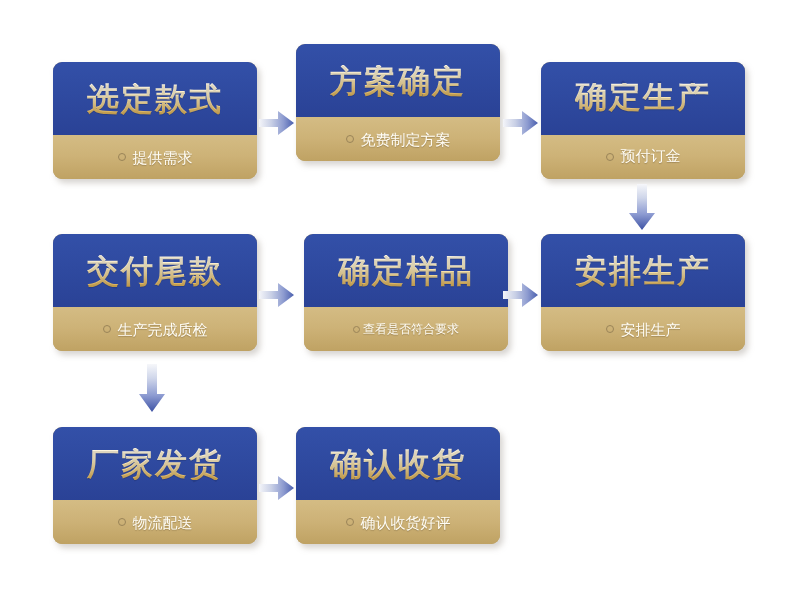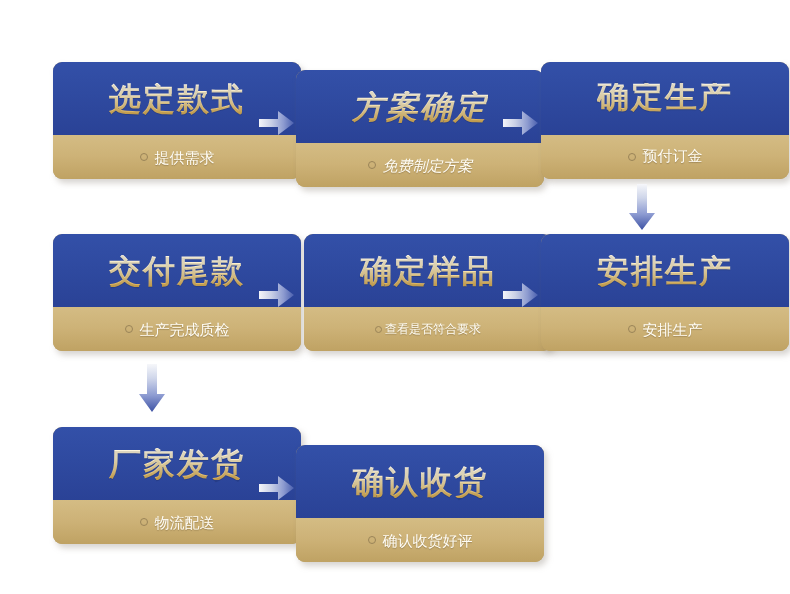--- a/index.html
+++ b/index.html
@@ -21,21 +21,20 @@
   }
 
   
   .card {
     position: absolute;
     width: 204px;
     height: 117px;
     border-radius: 9px;
     overflow: visible;
     filter: drop-shadow(3px 4px 3px rgba(120,110,95,0.30));
-    padding-left: 44px;
   }
   .card-inner {
     position: absolute;
     inset: 0;
     border-radius: 9px;
     overflow: hidden;
     background: #b79d63;
   }
 
   .card-title {
@@ -109,21 +108,21 @@
       <div class="card-title">
         <span>选定款式</span>
       </div>
       <div class="card-sub">
         <span class="bullet"></span>
         <span class="sub-text">提供需求</span>
       </div>
     </div>
   </div>
 
-  <div class="card" style="left:296px; top:70px;font-style:italic;">
+  <div class="card" style="left:296px; top:44px;">
     <div class="card-inner">
       <div class="card-title">
         <span>方案确定</span>
       </div>
       <div class="card-sub">
         <span class="bullet"></span>
         <span class="sub-text">免费制定方案</span>
       </div>
     </div>
   </div>
@@ -181,21 +180,21 @@
       <div class="card-title">
         <span>厂家发货</span>
       </div>
       <div class="card-sub">
         <span class="bullet"></span>
         <span class="sub-text">物流配送</span>
       </div>
     </div>
   </div>
 
-  <div class="card" style="left:296px; top:427px;margin-top:18px;">
+  <div class="card" style="left:296px; top:427px;">
     <div class="card-inner">
       <div class="card-title">
         <span>确认收货</span>
       </div>
       <div class="card-sub">
         <span class="bullet"></span>
         <span class="sub-text">确认收货好评</span>
       </div>
     </div>
   </div>

